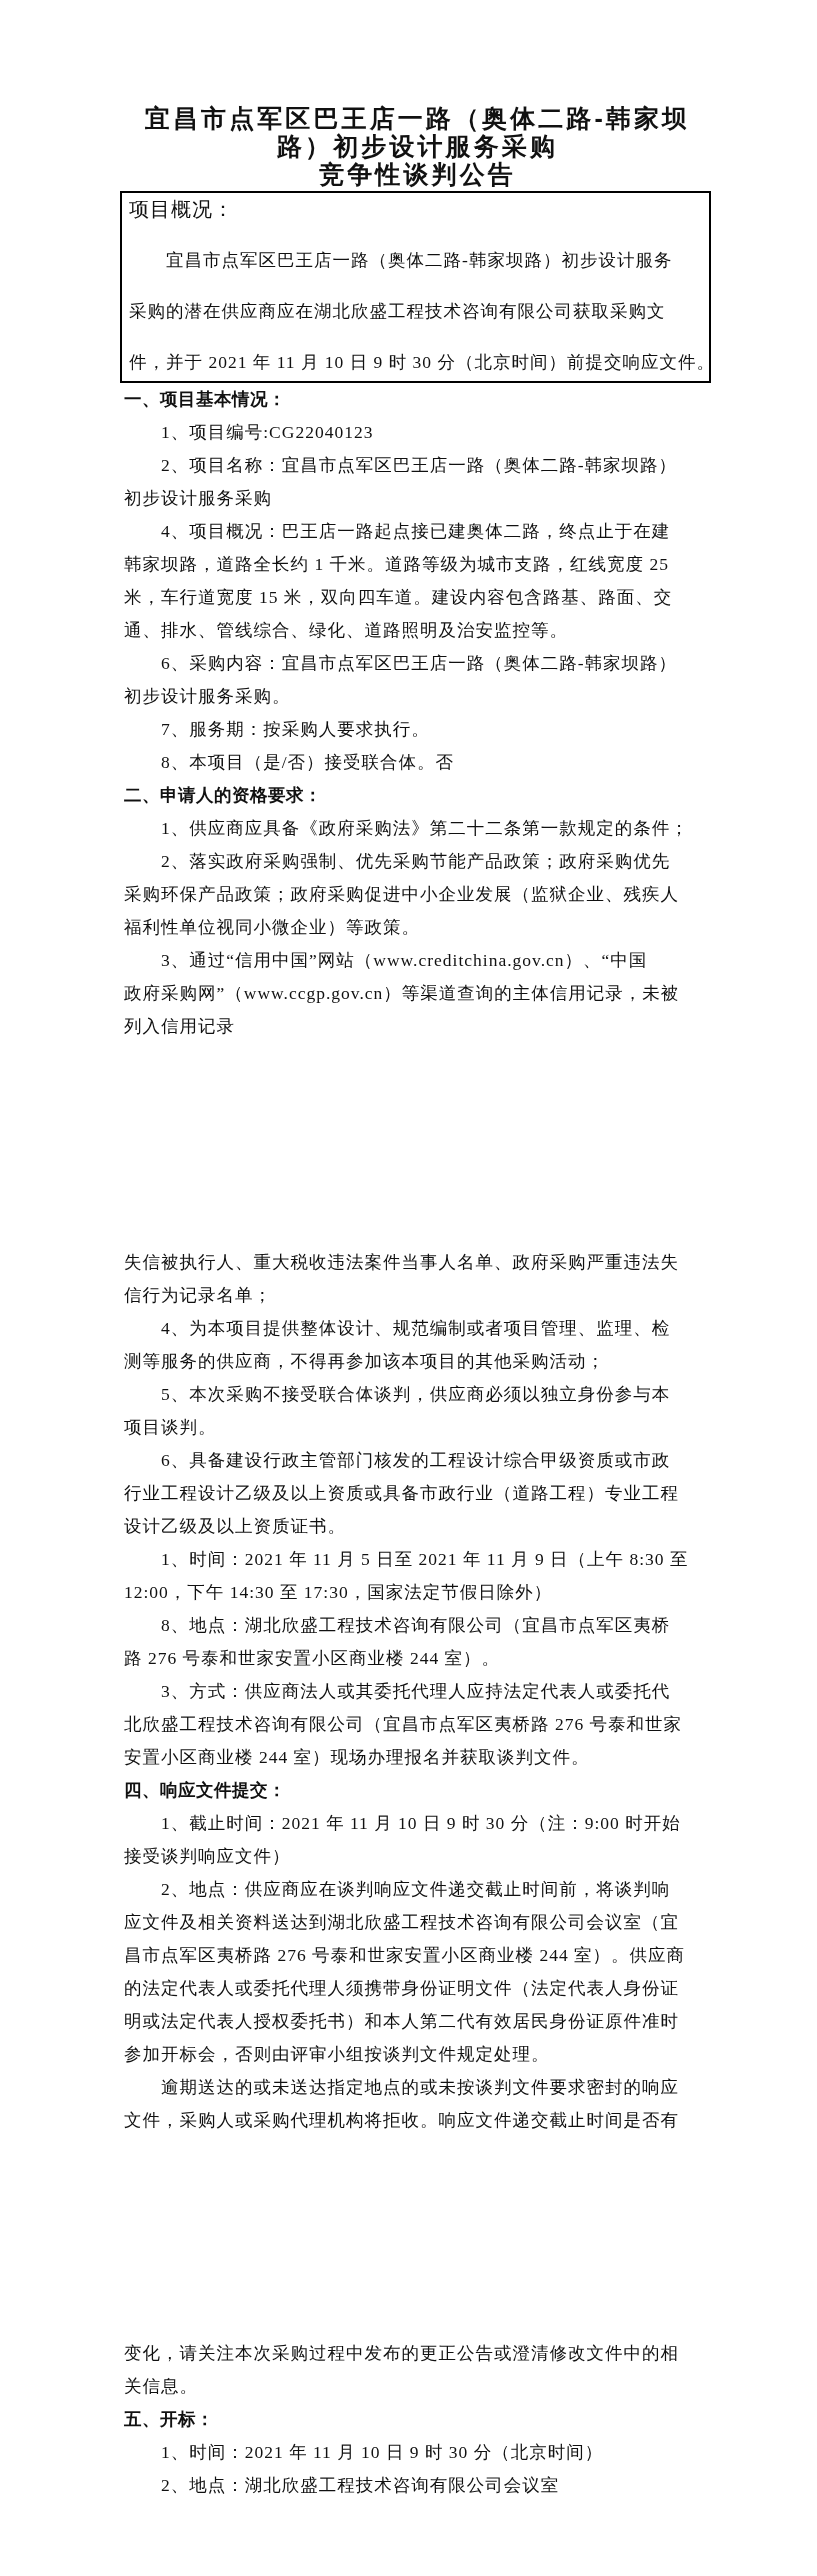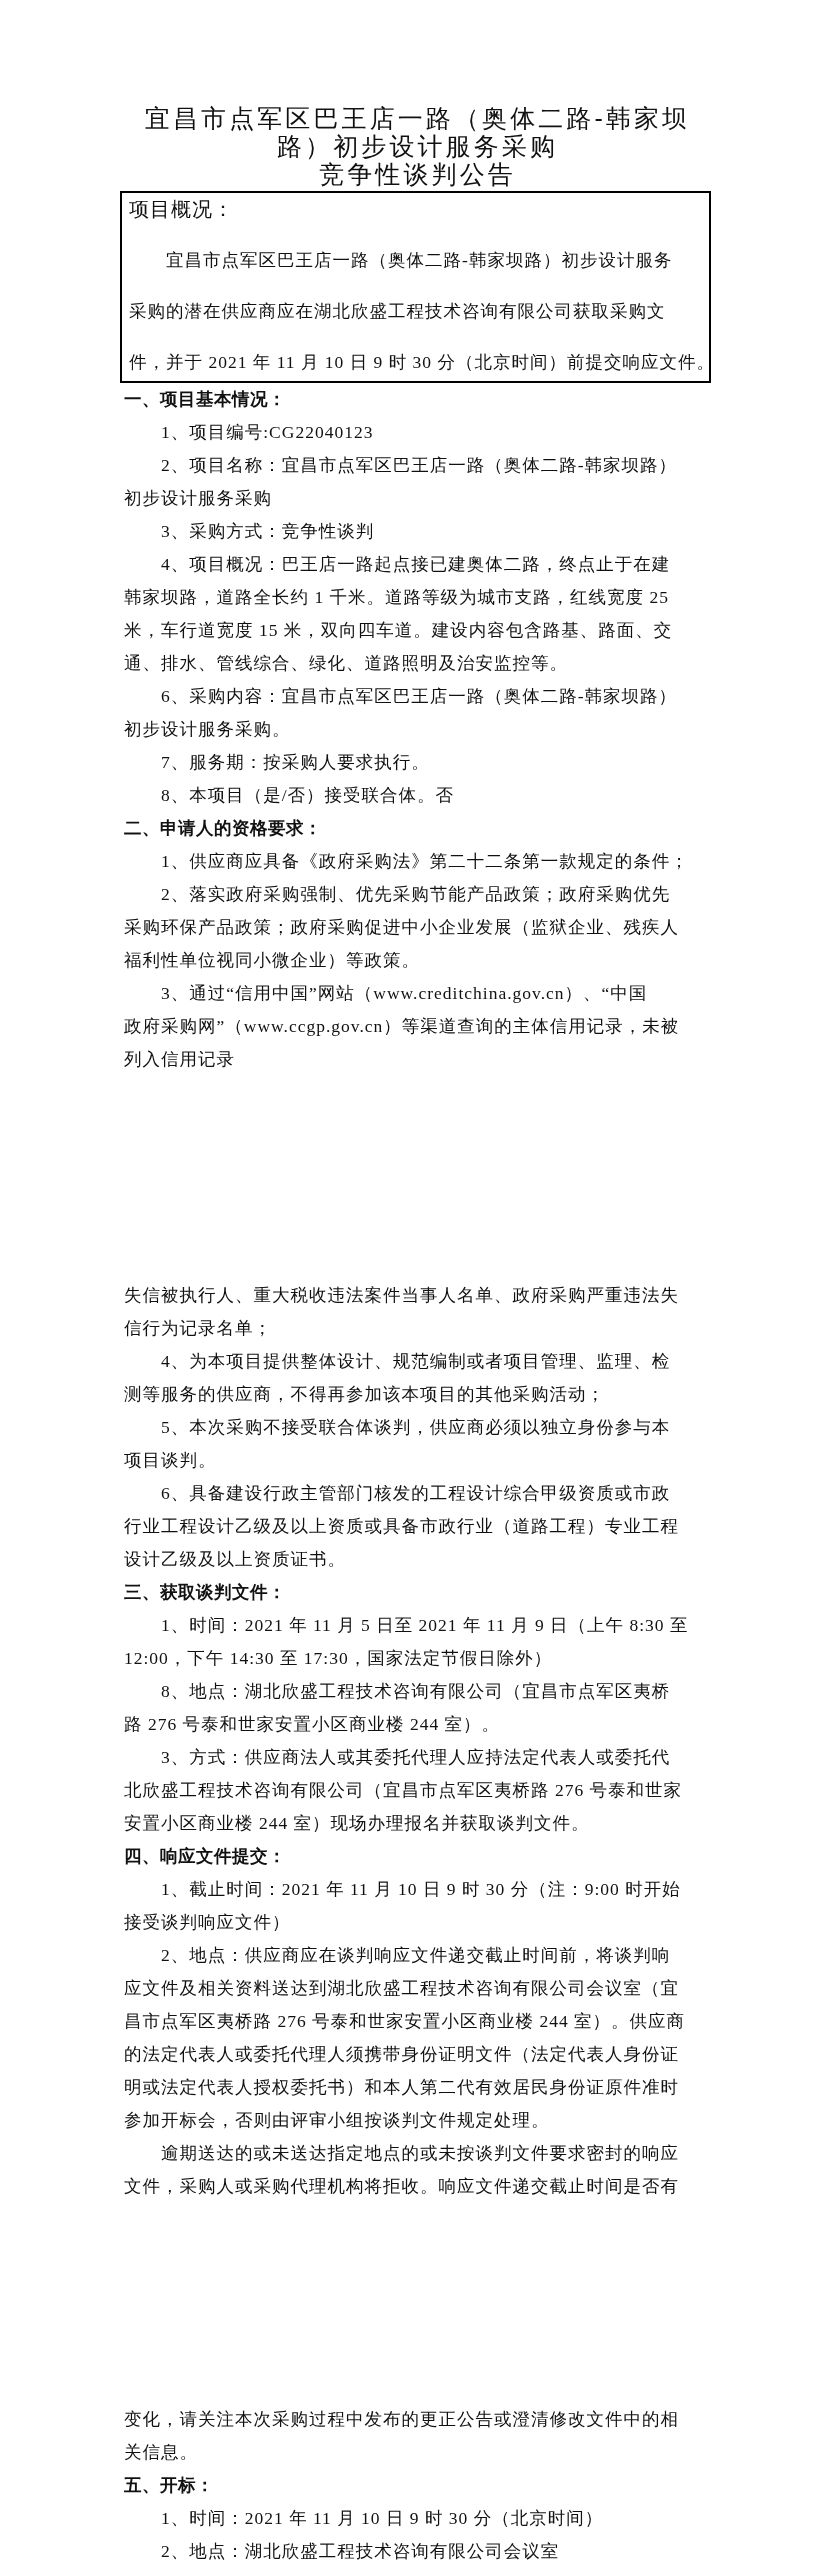--- a/index.html
+++ b/index.html
@@ -4,21 +4,21 @@
 <style>
   html,body { margin:0; padding:0; background:#ffffff; }
   .page {
     position:relative; width:818px; height:3470px;
     background:#ffffff; color:#111;
     font-family:"Liberation Serif","DejaVu Serif",serif;
     overflow:hidden;
   }
   .content { margin-left:124px; width:587px; }
   .title { margin:0; padding-top:104px; text-align:center;
-    font-family:"Liberation Sans","DejaVu Sans",sans-serif; font-weight:normal; }
+    font-family:"Liberation Sans","DejaVu Sans",sans-serif; font-weight:bold; }
   .tl { font-size:25px; line-height:28px; letter-spacing:3.1px; white-space:nowrap; }
   .obox {
     box-sizing:border-box; margin-left:-4.1px; margin-top:3.1px; width:591px;
     border:2.1px solid #000; padding:1px 5.2px 3.1px 7.2px;
   }
   .ob-label { height:31px; line-height:31px; font-size:20px; letter-spacing:1px; margin-bottom:7.2px; }
   .ob-line { height:31px; line-height:31px; font-size:17.5px; letter-spacing:1px; white-space:nowrap;margin-top:20px; }
   .ln { height:33px; line-height:33px; font-size:17.5px; letter-spacing:1px; white-space:nowrap; }
   .h { font-family:"Liberation Sans","DejaVu Sans",sans-serif; font-weight:bold; letter-spacing:0.5px; }
   .i  { padding-left:37px; }
@@ -41,21 +41,20 @@
       <div class="ob-label">项目概况：</div>
       <div class="ob-line i">宜昌市点军区巴王店一路（奥体二路-韩家坝路）初步设计服务</div>
       <div class="ob-line">采购的潜在供应商应在湖北欣盛工程技术咨询有限公司获取采购文</div>
       <div class="ob-line">件，并于 2021 年 11 月 10 日 9 时 30 分（北京时间）前提交响应文件。</div>
     </div>
 
     <div class="ln h">一、项目基本情况：</div>
     <div class="ln i">1、项目编号:CG22040123</div>
     <div class="ln i">2、项目名称：宜昌市点军区巴王店一路（奥体二路-韩家坝路）</div>
     <div class="ln">初步设计服务采购</div>
-    <div class="ln i">3、采购方式：竞争性谈判</div>
     <div class="ln i">4、项目概况：巴王店一路起点接已建奥体二路，终点止于在建</div>
     <div class="ln">韩家坝路，道路全长约 1 千米。道路等级为城市支路，红线宽度 25</div>
     <div class="ln">米，车行道宽度 15 米，双向四车道。建设内容包含路基、路面、交</div>
     <div class="ln">通、排水、管线综合、绿化、道路照明及治安监控等。</div>
     <div class="ln i">6、采购内容：宜昌市点军区巴王店一路（奥体二路-韩家坝路）</div>
     <div class="ln">初步设计服务采购。</div>
     <div class="ln i">7、服务期：按采购人要求执行。</div>
     <div class="ln i">8、本项目（是/否）接受联合体。否</div>
     <div class="ln h">二、申请人的资格要求：</div>
     <div class="ln i">1、供应商应具备《政府采购法》第二十二条第一款规定的条件；</div>
@@ -70,21 +69,20 @@
 
     <div class="ln">失信被执行人、重大税收违法案件当事人名单、政府采购严重违法失</div>
     <div class="ln">信行为记录名单；</div>
     <div class="ln i">4、为本项目提供整体设计、规范编制或者项目管理、监理、检</div>
     <div class="ln">测等服务的供应商，不得再参加该本项目的其他采购活动；</div>
     <div class="ln i">5、本次采购不接受联合体谈判，供应商必须以独立身份参与本</div>
     <div class="ln">项目谈判。</div>
     <div class="ln i">6、具备建设行政主管部门核发的工程设计综合甲级资质或市政</div>
     <div class="ln">行业工程设计乙级及以上资质或具备市政行业（道路工程）专业工程</div>
     <div class="ln">设计乙级及以上资质证书。</div>
-    <div class="ln h">三、获取谈判文件：</div>
     <div class="ln i">1、时间：2021 年 11 月 5 日至 2021 年 11 月 9 日（上午 8:30 至</div>
     <div class="ln">12:00，下午 14:30 至 17:30，国家法定节假日除外）</div>
     <div class="ln i">8、地点：湖北欣盛工程技术咨询有限公司（宜昌市点军区夷桥</div>
     <div class="ln">路 276 号泰和世家安置小区商业楼 244 室）。</div>
     <div class="ln i">3、方式：供应商法人或其委托代理人应持法定代表人或委托代</div>
     <div class="ln">北欣盛工程技术咨询有限公司（宜昌市点军区夷桥路 276 号泰和世家</div>
     <div class="ln">安置小区商业楼 244 室）现场办理报名并获取谈判文件。</div>
     <div class="ln h">四、响应文件提交：</div>
     <div class="ln i">1、截止时间：2021 年 11 月 10 日 9 时 30 分（注：9:00 时开始</div>
     <div class="ln">接受谈判响应文件）</div>

